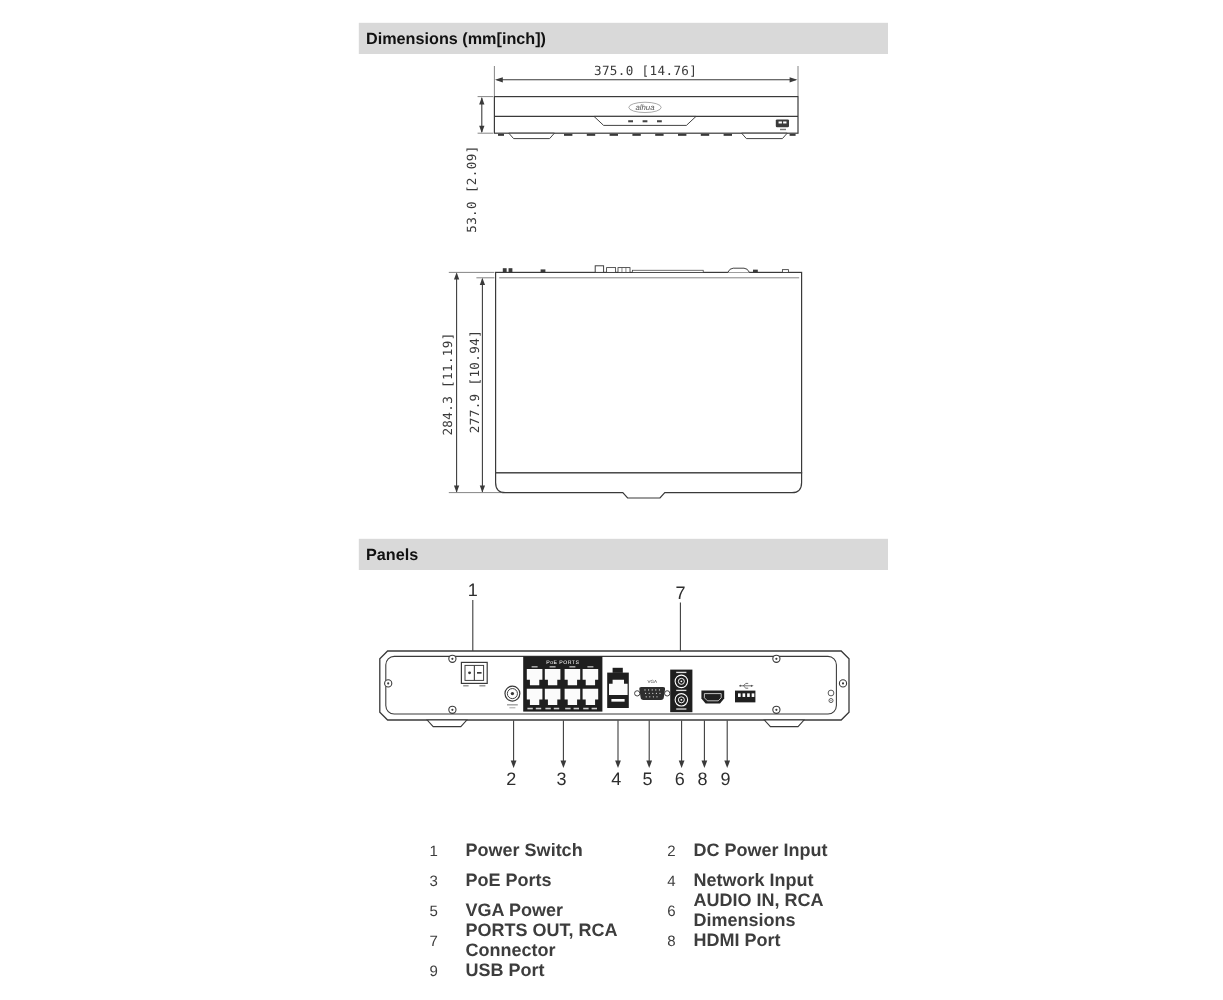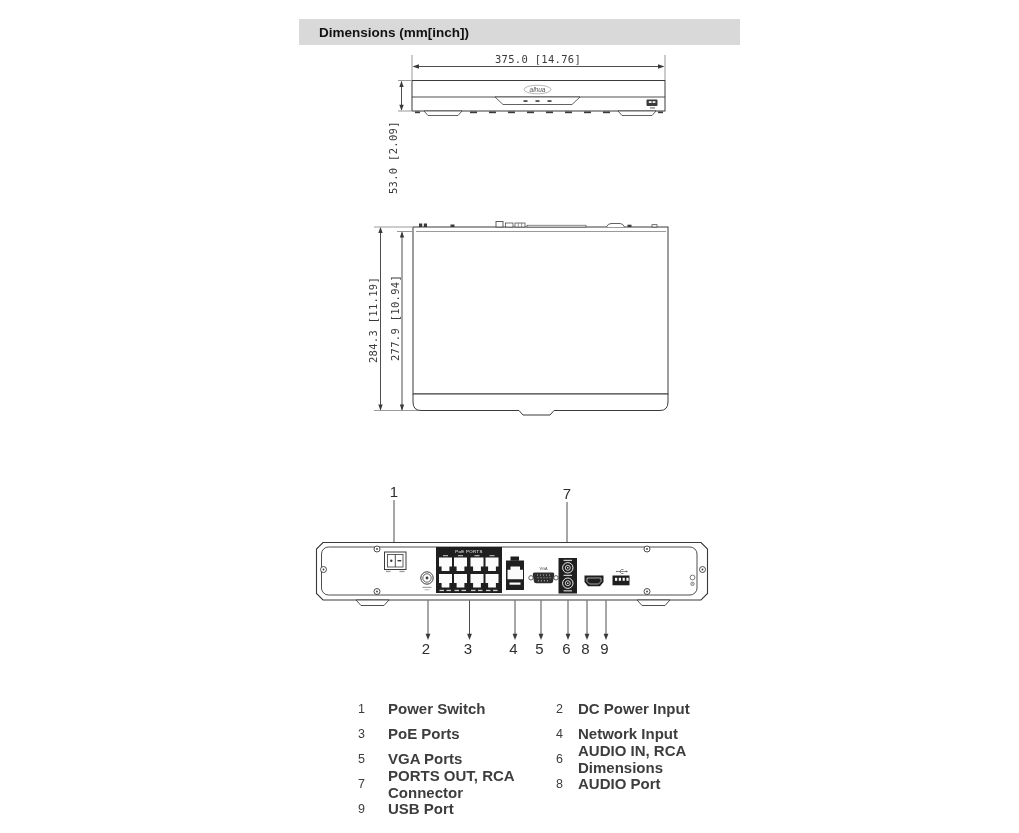--- a/index.html
+++ b/index.html
@@ -1,19 +1,19 @@
 <!DOCTYPE html>
 <html><head>
 <meta charset="utf-8">
 <style>
   html,body{margin:0;padding:0;background:#fff;}
   .page{position:relative;width:1019px;height:833px;background:#fff;overflow:hidden;
         font-family:"Liberation Sans",sans-serif;}
   .hdr{position:absolute;left:299px;width:441px;height:26px;background:#d9d9d9;
-       display:flex;align-items:center;box-sizing:border-box;padding-left:20px;
+       display:flex;align-items:center;box-sizing:border-box;padding-left:6px;
        font-weight:bold;font-size:13.5px;color:#111;}
   .fig{position:absolute;}
   svg text{font-family:"Liberation Sans",sans-serif;}
   .dimtext{font-family:"DejaVu Sans Mono",monospace;font-size:10.5px;fill:#3a3a3a;letter-spacing:0.3px;}
   .callnum{font-size:15px;fill:#2e2e2e;}
   .legend{position:absolute;left:350px;top:696px;display:grid;
           grid-template-columns:38px 160px 30px 188px;grid-auto-rows:25px;
           align-items:center;color:#3d3d3d;}
   .lnum{font-size:12.5px;padding-left:8px;}
   .llabel{font-size:15px;font-weight:bold;}
@@ -117,20 +117,23 @@
 
     <g>
       <line class="thin" x1="397" y1="231.5" x2="412" y2="231.5"></line>
       <line class="ln" x1="402" y1="232.5" x2="402" y2="410"></line>
       <polygon class="arr" points="402,231.5 399.8,237.5 404.2,237.5"></polygon>
       <polygon class="arr" points="402,410.5 399.8,404.5 404.2,404.5"></polygon>
       <text class="dimtext" transform="translate(399,361) rotate(-90)">277.9 [10.94]</text>
     </g>
   </svg>
 
+  <div class="hdr" style="top:449px;">
+    <span>Panels</span>
+  </div>
 
   <svg class="fig" style="left:308px;top:478px;" width="424" height="188" viewBox="308 478 424 188">
 
     <g>
       <text class="callnum" x="394" y="497" text-anchor="middle">1</text>
       <line class="ln" x1="394" y1="500" x2="394" y2="545"></line>
       <polygon class="arr" points="394,550 391.6,544 396.4,544"></polygon>
     </g>
     <g>
       <text class="callnum" x="567" y="499" text-anchor="middle">7</text>
@@ -332,28 +335,28 @@
     <div class="llabel">Power Switch</div>
     <div class="lnum">2</div>
     <div class="llabel">DC Power Input</div>
 
     <div class="lnum">3</div>
     <div class="llabel">PoE Ports</div>
     <div class="lnum">4</div>
     <div class="llabel">Network Input</div>
 
     <div class="lnum">5</div>
-    <div class="llabel">VGA Ports</div>
+    <div class="llabel">VGA Power</div>
     <div class="lnum">6</div>
     <div class="llabel">AUDIO IN, RCA Dimensions</div>
 
     <div class="lnum">7</div>
     <div class="llabel">PORTS OUT, RCA Connector</div>
     <div class="lnum">8</div>
-    <div class="llabel">AUDIO Port</div>
+    <div class="llabel">HDMI Port</div>
 
     <div class="lnum">9</div>
     <div class="llabel">USB Port</div>
     <div></div>
       <div></div>
   </div>
 
 </div>
 
 </body></html>

